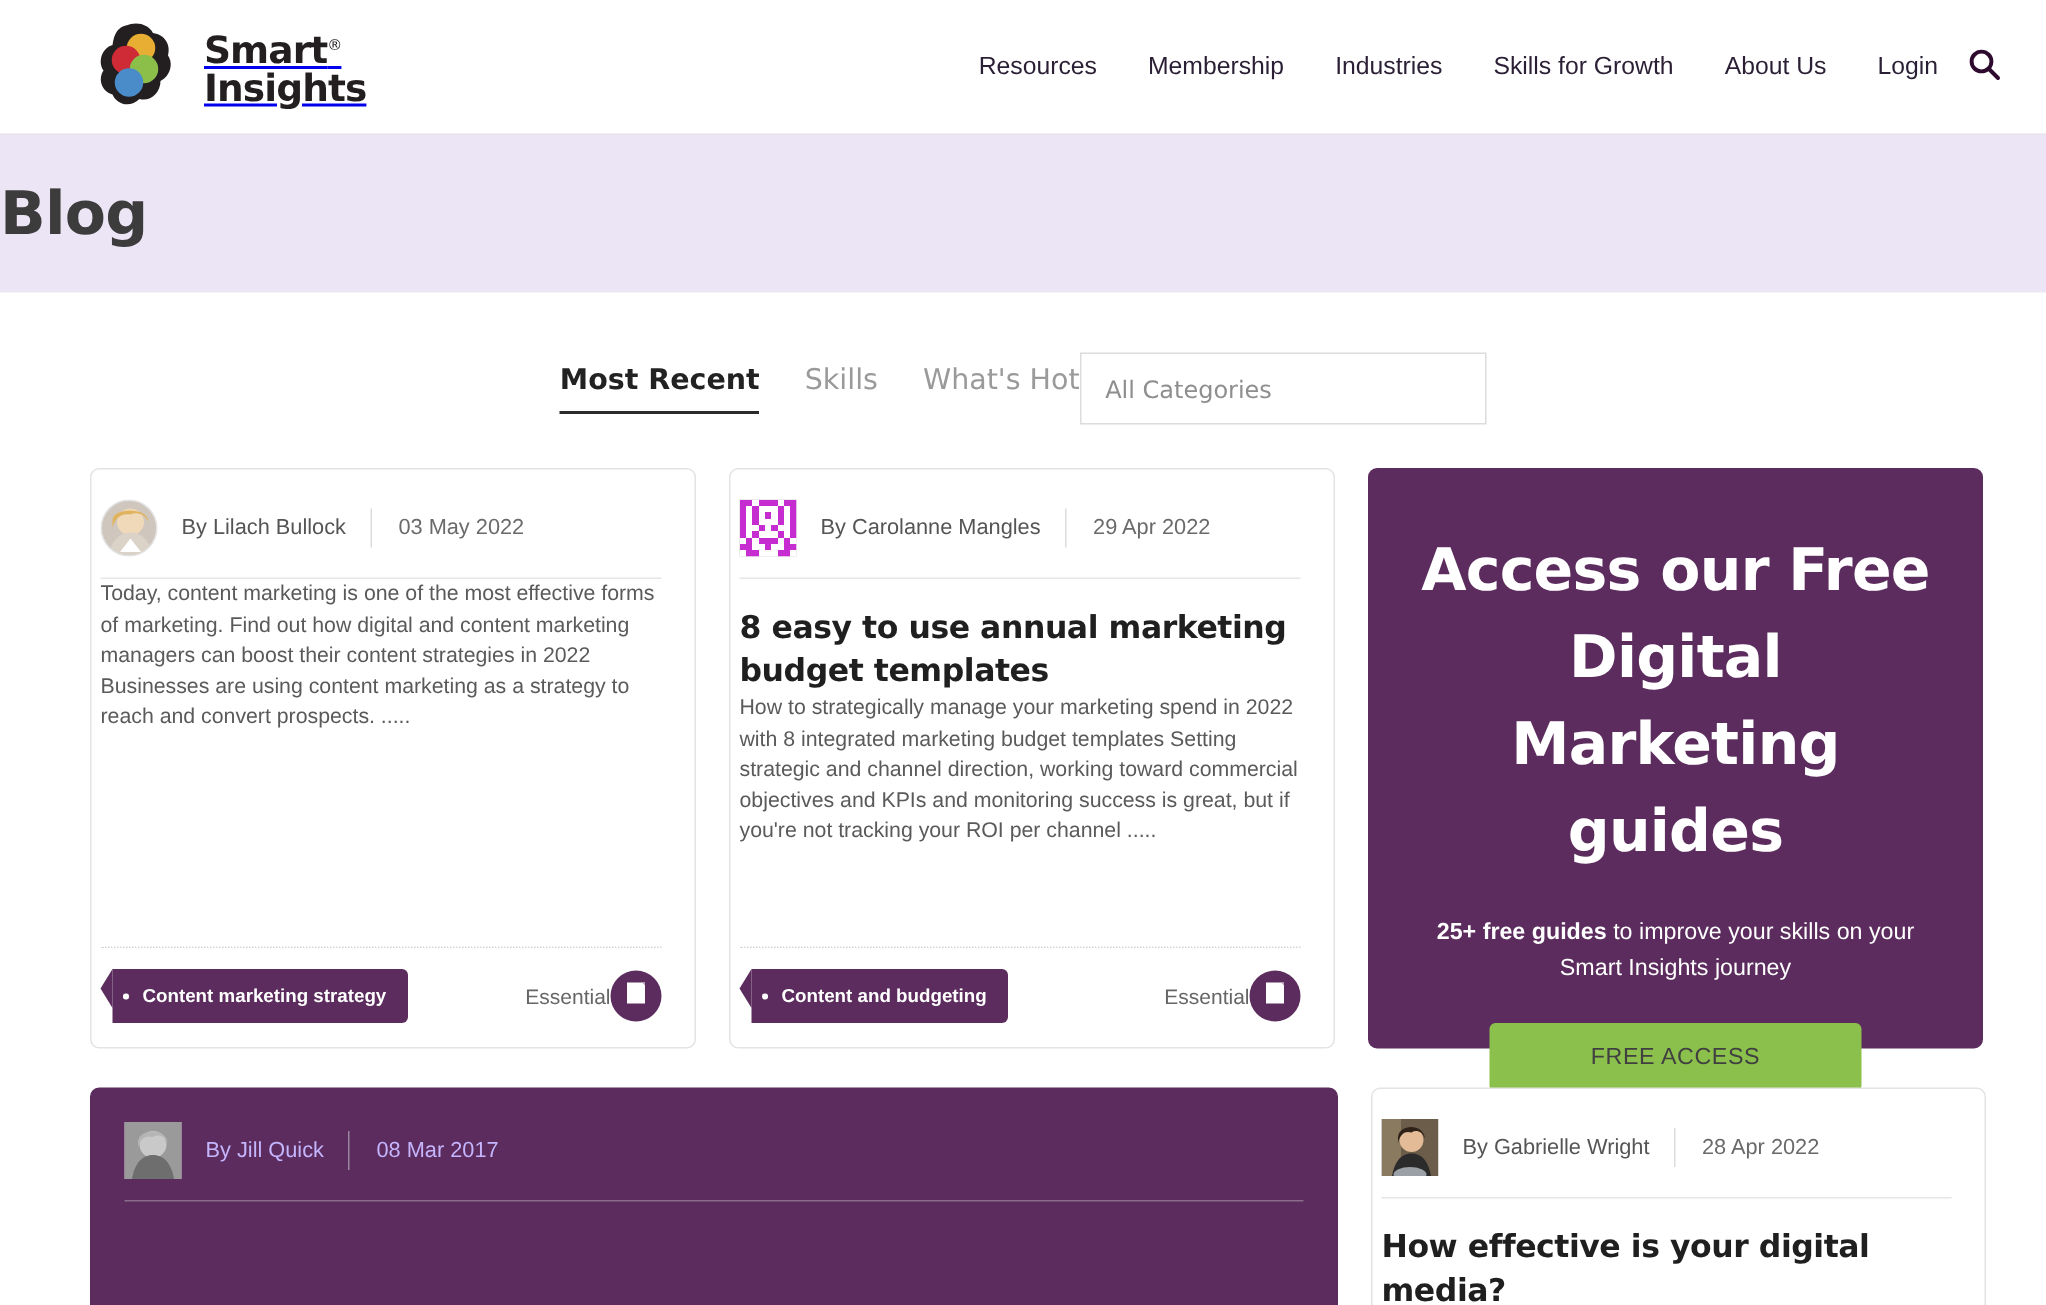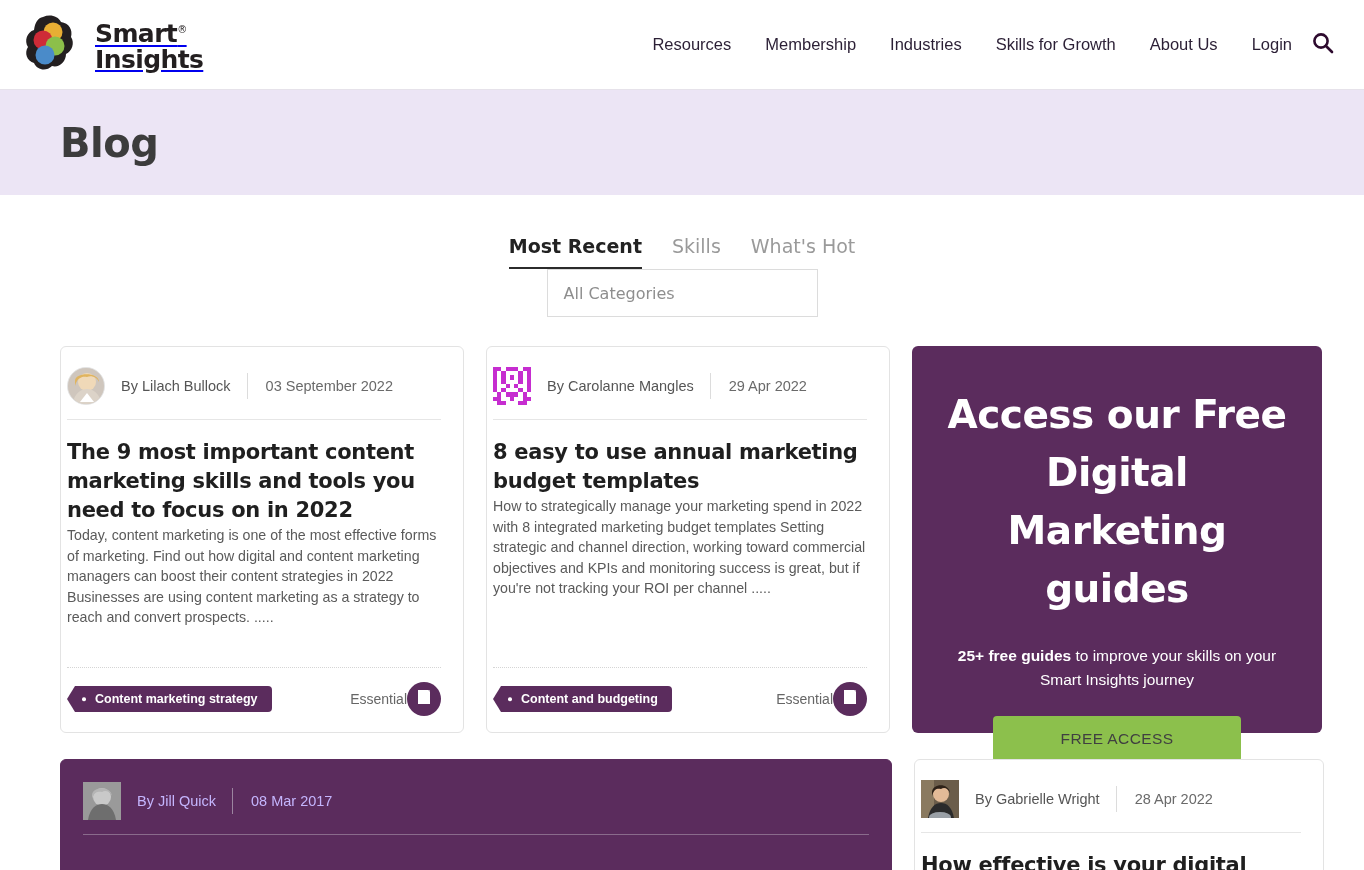--- a/index.html
+++ b/index.html
@@ -10,21 +10,21 @@
     overflow: hidden;
   }
 
   
   .site-header {
     height: 90px;
     background: #ffffff;
     border-bottom: 1px solid #e6e2ea;
     display: flex;
     align-items: center;
-    padding: 0 30px 0 23px;
+    padding: 0 30px 0 64px;
     position: relative;
   }
   .logo-wrap { display: flex; align-items: center; gap: 10px; }
   .logo-mark { width: 62px; height: 64px; flex: none; }
   .logo-text {
     font-family: "DejaVu Sans", sans-serif;
     font-weight: bold;
     font-size: 25px;
     line-height: 25px;
     color: #231f20;
@@ -56,41 +56,39 @@
     background: none; border: none; cursor: pointer;
     padding: 0 0 0 6px; display: flex; align-items: center;
   }
 
   
   .page-banner {
     height: 105px;
     background: #ece5f5;
     display: flex;
     align-items: center;
-    padding-left: 60px;
   }
   .page-title {
     font-size: 40px;
     font-weight: bold;
     color: #3c3c3c;
     font-family: "DejaVu Sans", sans-serif;
     letter-spacing: -0.5px;
   }
 
   
   .content {
     padding: 0 60px;
     position: relative;
   }
   .toolbar {
     display: flex;
     align-items: center;
     justify-content: center;
     padding-top: 40px;
-    flex-direction: column;
   }
   .tabs { display: flex; align-items: flex-end; gap: 30px; }
   .tab {
     font-size: 19px;
     color: #9a9a9a;
     cursor: pointer;
     padding-bottom: 10px;
     border-bottom: 2px solid transparent;
     font-family: "DejaVu Sans", sans-serif;
   }
@@ -185,21 +183,21 @@
     display: flex;
     align-items: center;
     justify-content: space-between;
   }
   .tag {
     position: relative;
     background: #5b2c5d;
     color: #fff;
     font-size: 12.5px;
     font-weight: bold;
-    height: 26px;
+    height: 36px;
     display: flex;
     align-items: center;
     padding: 0 14px 0 20px;
     border-radius: 0 4px 4px 0;
     cursor: pointer;
     margin-left: 8px;
   }
   .tag::before {
     content: "";
     position: absolute;
@@ -358,23 +356,22 @@
           <svg width="38" height="38" viewBox="0 0 38 38">
             <rect width="38" height="38" fill="#cfc6bd"></rect>
             <circle cx="19" cy="14" r="9" fill="#f0d9b8"></circle>
             <path d="M4 38 C6 25 13 21 19 21 C25 21 32 25 34 38 Z" fill="#dcd3c8"></path>
             <path d="M7 13 C7 4 31 4 31 14 C29 9 23 7 19 9 C14 8 9 10 7 18 Z" fill="#e0b45e"></path>
             <path d="M12 34 L19 25 L26 34 Z" fill="#ffffff"></path>
           </svg>
         </span>
         <span class="meta-author">By Lilach Bullock</span>
         <span class="meta-sep"></span>
-        <span class="meta-date">03 September 2022</span>
-      </div>
-      <h2 class="card-title">The 9 most important content marketing skills and tools you need to focus on in 2022</h2>
+        <span class="meta-date">03 May 2022</span>
+      </div>
       <p class="card-excerpt">Today, content marketing is one of the most effective forms of marketing. Find out how digital and content marketing managers can boost their content strategies in 2022 Businesses are using content marketing as a strategy to reach and convert prospects. .....</p>
       <div class="card-footer">
         <span class="tag">
           <span class="dot"></span>
           <span>Content marketing strategy</span>
         </span>
         <span class="essential">
           <span class="essential-label">Essential</span>
           <span class="essential-badge">
             <span>

